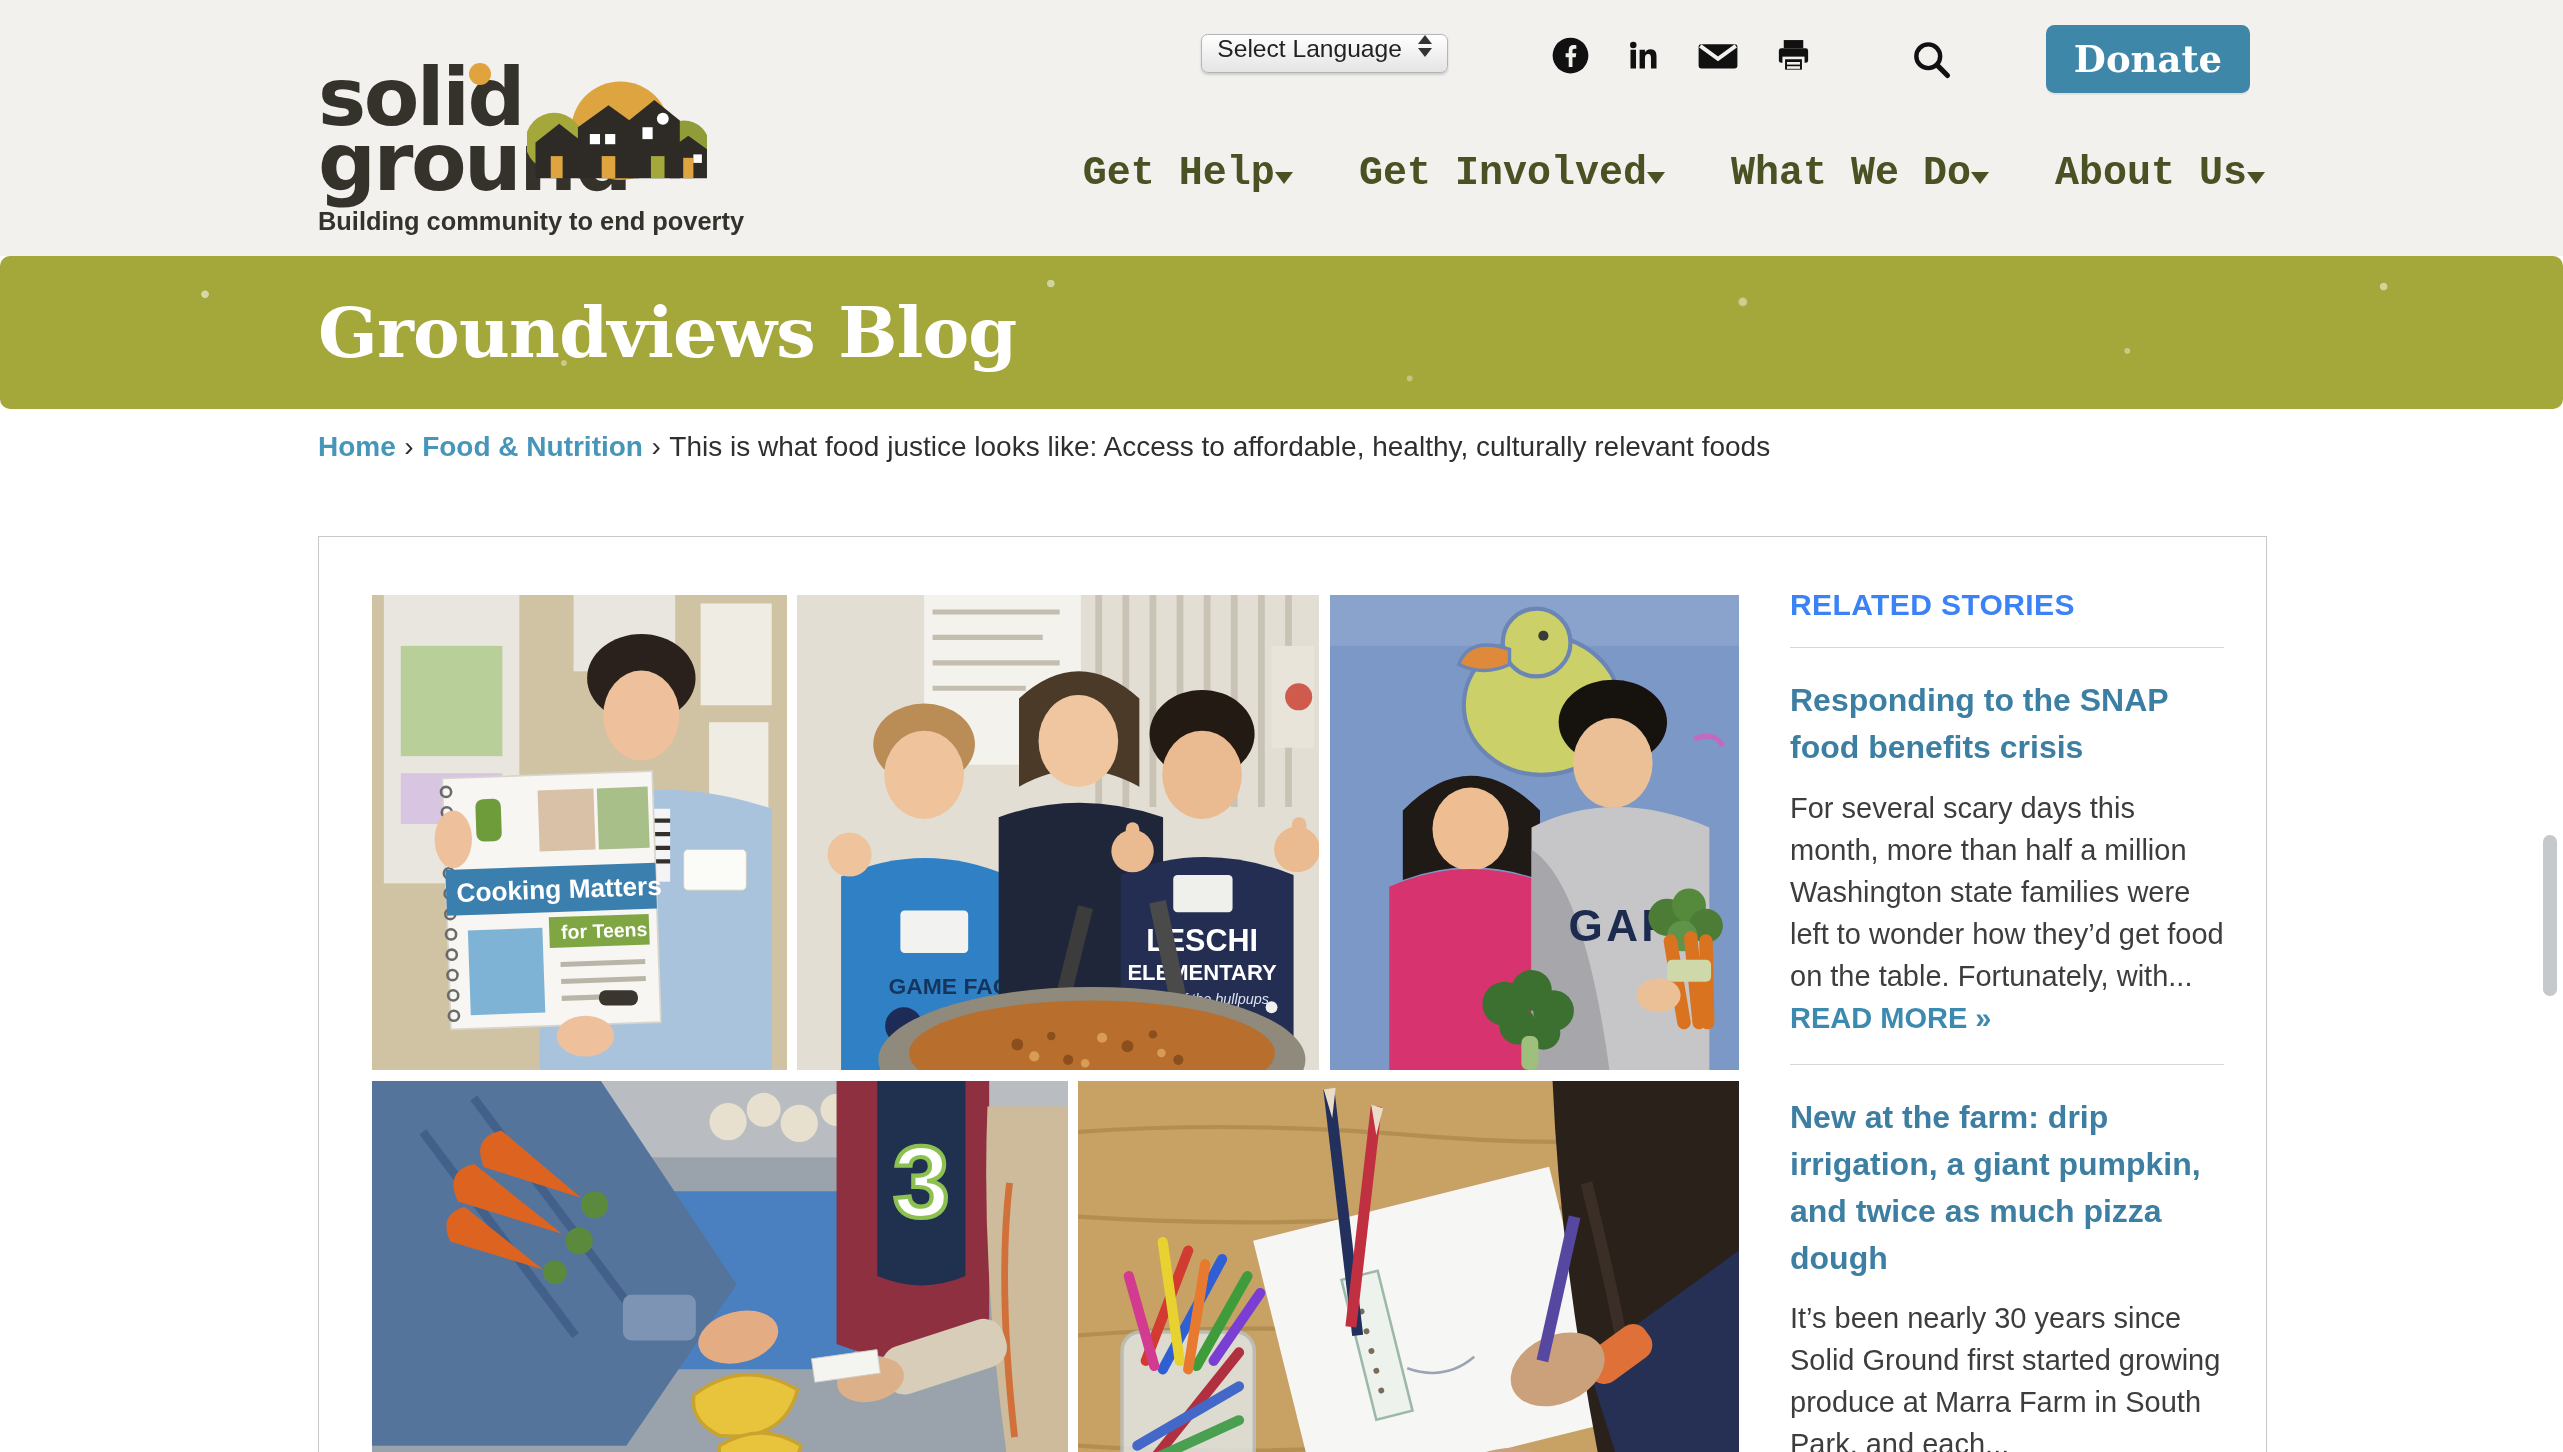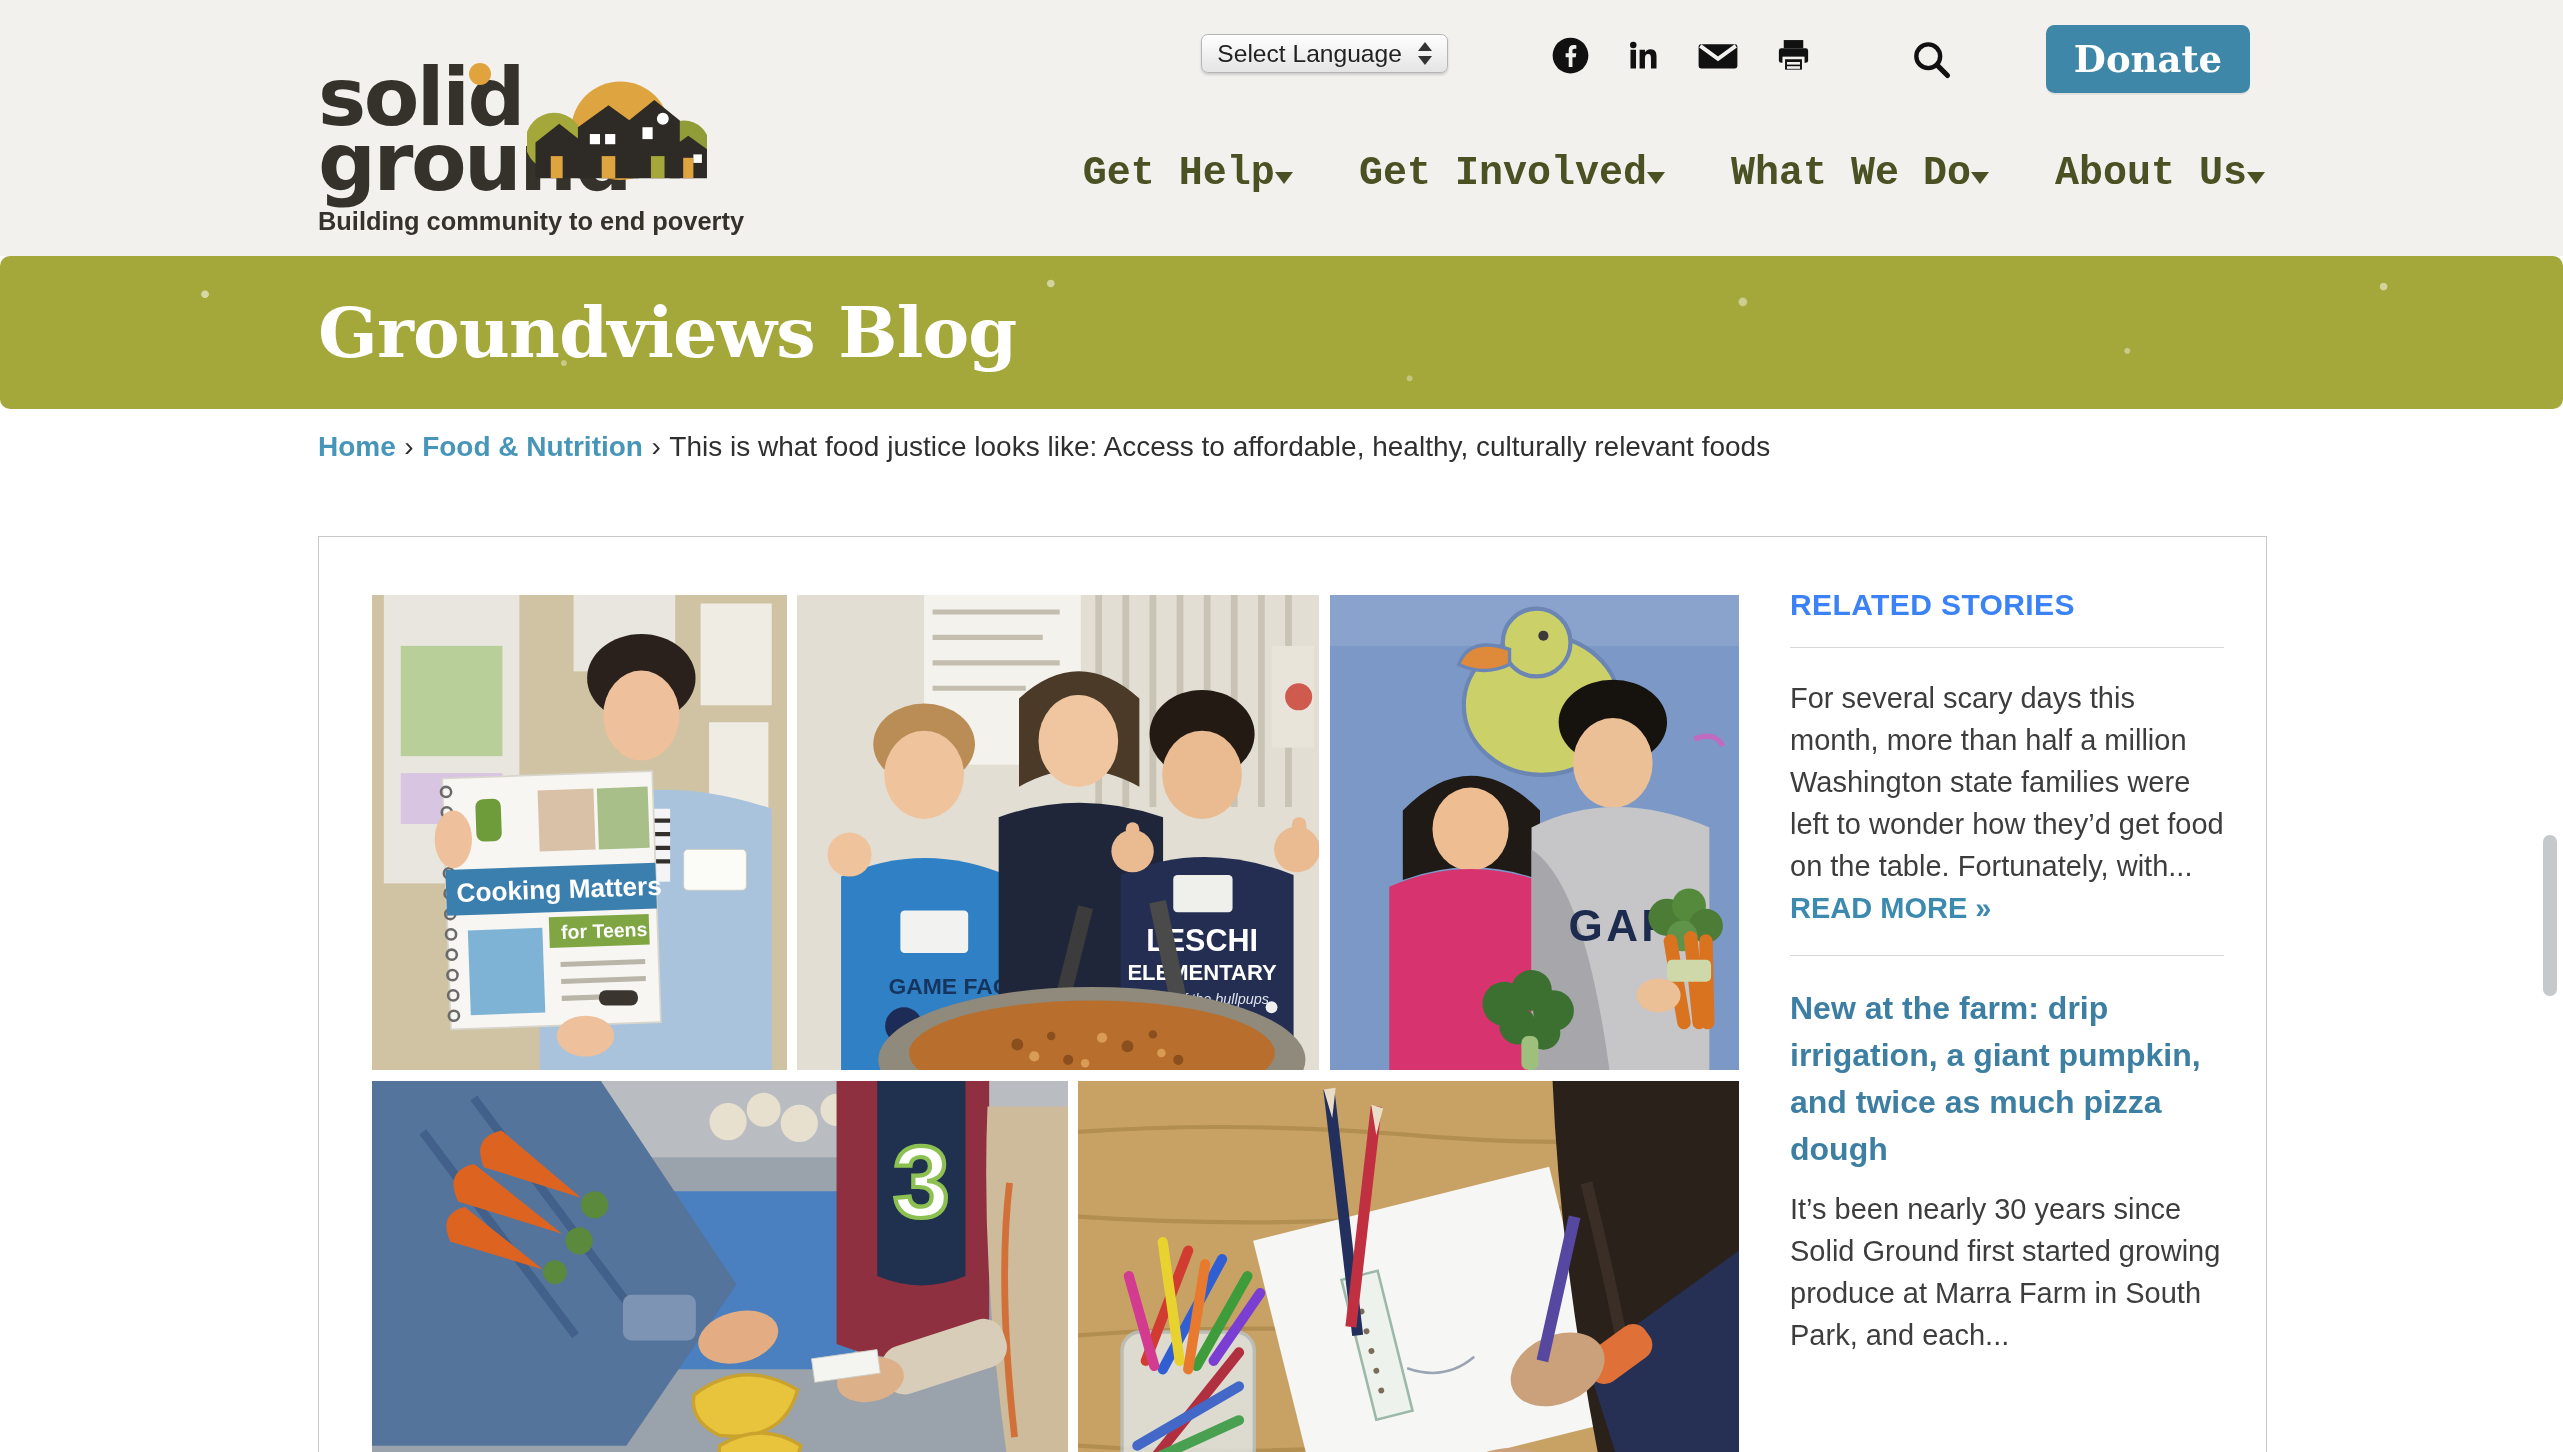--- a/index.html
+++ b/index.html
@@ -12,21 +12,21 @@
   .logo { position:absolute; left:318px; top:65px; width:398px; }
   .logo-text { font-family:"DejaVu Sans", sans-serif; font-weight:bold; color:#35322c;
     font-size:81px; line-height:0.80; letter-spacing:-2.5px; position:relative; }
   .logo-dot { position:absolute; width:22px; height:22px; border-radius:50%; background:#e0a33e;
     left:151px; top:-1.7px; }
   .logo-tagline { font-size:25.4px; font-weight:bold; color:#35322c; margin-top:12px; white-space:nowrap; }
   .logo-houses { position:absolute; left:527px; top:78px; width:180px; height:102px; }
 
   .lang-select { position:absolute; left:1201px; top:34px; width:247px; height:39px;
     background:linear-gradient(#ffffff,#e4e4e4); border:0.8px solid #b5b5b5; border-radius:6.8px;
-    display:flex; align-items:center; padding:0 15.3px; font-size:24.6px; color:#222;
+    display:flex; align-items:flex-start; padding:0 15.3px; font-size:24.6px; color:#222;
     box-shadow:0 1.7px 2.5px rgba(0,0,0,.15); cursor:default; }
   .lang-select .arrows { margin-left:auto; display:flex; flex-direction:column; gap:4.2px; }
   .tri-up { width:0; height:0; border-left:7.6px solid transparent; border-right:7.6px solid transparent; border-bottom:9.3px solid #333; }
   .tri-dn { width:0; height:0; border-left:7.6px solid transparent; border-right:7.6px solid transparent; border-top:9.3px solid #333; }
 
   .social { position:absolute; left:1551px; top:36px; display:flex; gap:34px; align-items:center; }
   .social svg { display:block; }
 
   .search-btn { position:absolute; left:1909px; top:37px; width:44px; height:44px; cursor:pointer; }
 
@@ -458,20 +458,21 @@
           <ellipse cx="500" cy="470" rx="64" ry="36" fill="#caa17b" transform="rotate(-10 500 470)"></ellipse>
           <path d="M452,470 q16,-24 30,-2 M482,462 q14,-22 28,-2 M512,458 q14,-20 26,-2" stroke="#b08a62" stroke-width="5" fill="none"></path>
         </svg>
       </div>
     </div>
 
     <div class="sidebar">
       <h2>RELATED STORIES</h2>
       <hr>
       <div>
+        <div class="story-title">Responding to the SNAP food benefits crisis</div>
         <div class="story-teaser"><span>For several scary days this month, more than half a million Washington state families were left to wonder how they’d get food on the table. Fortunately, with... </span><span class="read-more">READ MORE »</span></div>
       </div>
       <hr>
       <div>
         <div class="story-title">New at the farm: drip irrigation, a giant pumpkin, and twice as much pizza dough</div>
         <div class="story-teaser"><span>It’s been nearly 30 years since Solid Ground first started growing produce at Marra Farm in South Park, and each... </span><br></div>
       </div>
     </div>
   </div>
 

